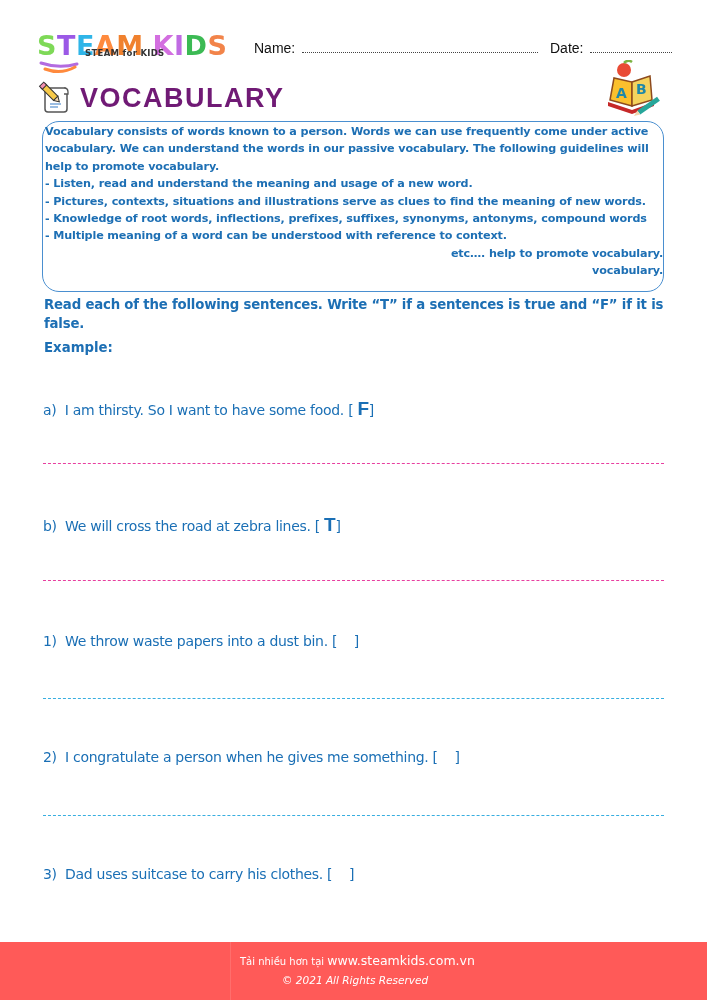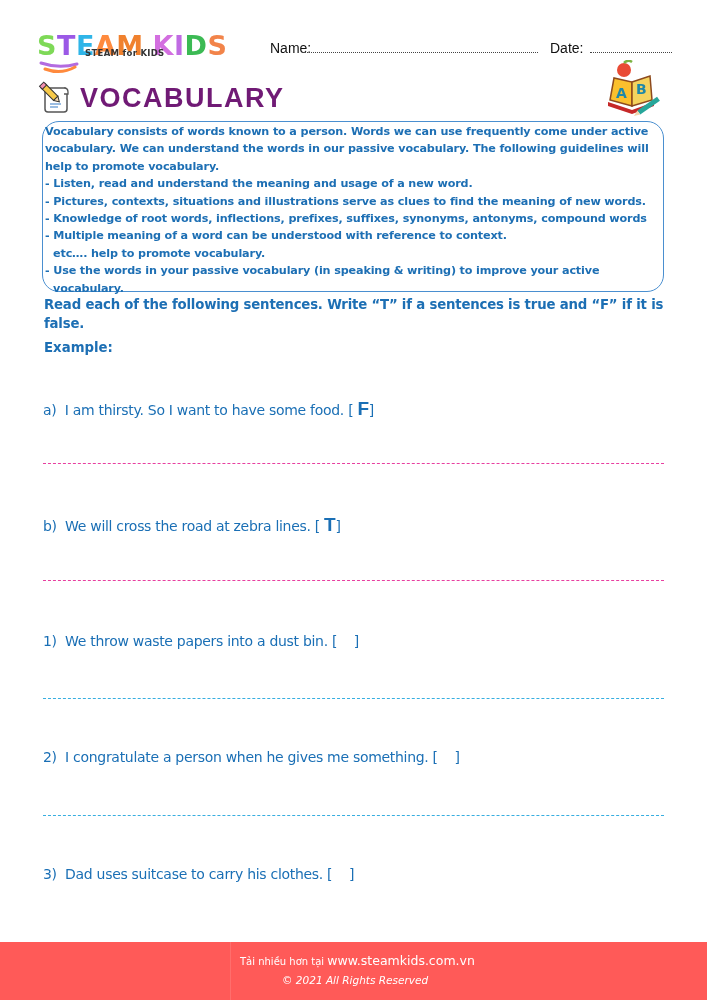--- a/index.html
+++ b/index.html
@@ -6,33 +6,33 @@
   html, body { width: 707px; height: 1000px; background: #ffffff; overflow: hidden; }
   body { position: relative; font-family: "DejaVu Sans", sans-serif; color: #1a6fb5; }
 
   
   .logo { position: absolute; left: 37px; top: 31px; width: 200px; height: 42px; }
   .logo-word { position: absolute; left: 0; top: 0; font-family: "DejaVu Sans", sans-serif; font-weight: bold; font-size: 27px; letter-spacing: 0.5px; line-height: 30px; }
   .logo-word span { display: inline-block; }
   .logo-swoosh { position: absolute; left: 2px; top: 30px; width: 40px; height: 14px; }
   .logo-sub { position: absolute; left: 48px; top: 17px; font-family: "DejaVu Sans", sans-serif; font-weight: bold; font-size: 8.5px; color: #333; letter-spacing: 0.3px; }
 
-  .name-field { position: absolute; left: 254px; top: 40px; font-family: "Liberation Sans", sans-serif; font-size: 14px; color: #111; margin-left: 16px; }
+  .name-field { position: absolute; left: 254px; top: 40px; font-family: "Liberation Sans", sans-serif; font-size: 14px; color: #111; }
   .name-line { position: absolute; left: 302px; top: 52px; width: 236px; border-bottom: 1px dotted #444; }
   .date-field { position: absolute; left: 550px; top: 40px; font-family: "Liberation Sans", sans-serif; font-size: 14px; color: #111; text-align: center; }
   .date-line { position: absolute; left: 590px; top: 52px; width: 82px; border-bottom: 1px dotted #444; }
 
   .title-icon { position: absolute; left: 36px; top: 80px; width: 36px; height: 34px; }
   .page-title { position: absolute; left: 80px; top: 83px; font-family: "Liberation Sans", sans-serif; font-weight: bold; font-size: 27px; color: #701a75; letter-spacing: 1.5px; }
   .book-icon { position: absolute; left: 606px; top: 60px; width: 56px; height: 56px; }
 
   
   .info-box { position: absolute; left: 42px; top: 121px; width: 622px; height: 171px; border: 1.5px solid #4a8fd0; border-radius: 17px; padding: 1px 0 0 2px; }
   .info-box p { font-family: "DejaVu Sans", sans-serif; font-weight: bold; font-size: 11.2px; line-height: 17.4px; color: #1d6fb4; white-space: nowrap; letter-spacing: -0.15px; }
-  .info-box p.indent { padding-left: 8px; }
+  .info-box p.indent { padding-left: 8px; text-align: right; }
 
   .instruction { position: absolute; left: 44px; top: 295px; width: 630px; font-family: "DejaVu Sans", sans-serif; font-weight: bold; font-size: 13.3px; line-height: 19px; color: #1d6fb4; letter-spacing: -0.2px; }
   .example-label { position: absolute; left: 44px; top: 340px; font-family: "DejaVu Sans", sans-serif; font-weight: bold; font-size: 13.3px; color: #1d6fb4; text-align: center; }
 
   .item { position: absolute; left: 43px; font-family: "DejaVu Sans", sans-serif; font-size: 14px; color: #1a6fb5; white-space: nowrap; letter-spacing: -0.3px; }
   .item .answer { font-family: "Liberation Sans", sans-serif; font-weight: bold; font-size: 19px; color: #1a6fb5; }
   .item .bracket { white-space: pre; }
 
   .line { position: absolute; left: 43px; width: 621px; height: 0; }
   .line.pink { border-top: 1.5px dashed #e83fa0; }
@@ -94,21 +94,20 @@
 
 <div class="info-box">
   <p>Vocabulary consists of words known to a person. Words we can use frequently come under active</p>
   <p>vocabulary. We can understand the words in our passive vocabulary. The following guidelines will</p>
   <p>help to promote vocabulary.</p>
   <p>- Listen, read and understand the meaning and usage of a new word.</p>
   <p>- Pictures, contexts, situations and illustrations serve as clues to find the meaning of new words.</p>
   <p>- Knowledge of root words, inflections, prefixes, suffixes, synonyms, antonyms, compound words</p>
   <p>- Multiple meaning of a word can be understood with reference to context.</p>
   <p class="indent">etc…. help to promote vocabulary.</p>
-  <p>- Use the words in your passive vocabulary (in speaking &amp; writing) to improve your active</p>
   <p class="indent">vocabulary.</p>
 </div>
 
 <div class="instruction">Read each of the following sentences. Write “T” if a sentences is true and “F” if it is false.</div>
 <div class="example-label">Example:</div>
 
 <div class="item" style="top:398px">
   <span>a)</span>&nbsp;
   <span>I am thirsty. So I want to have some food. [</span>
   <span class="answer">F</span><span class="bracket">]</span>

